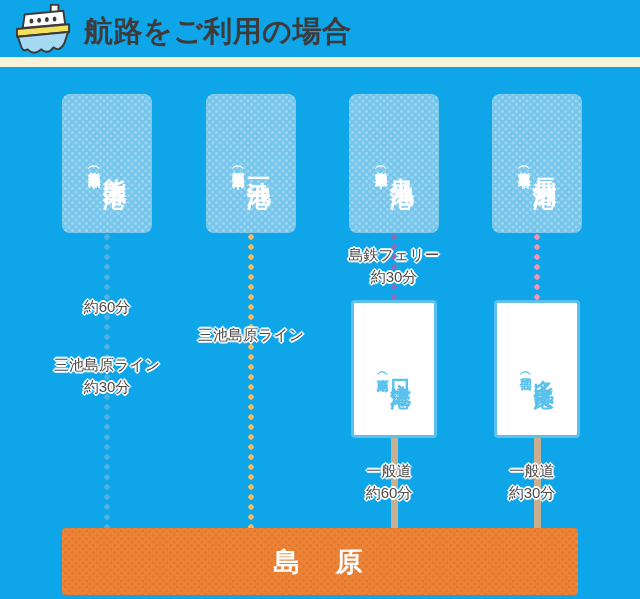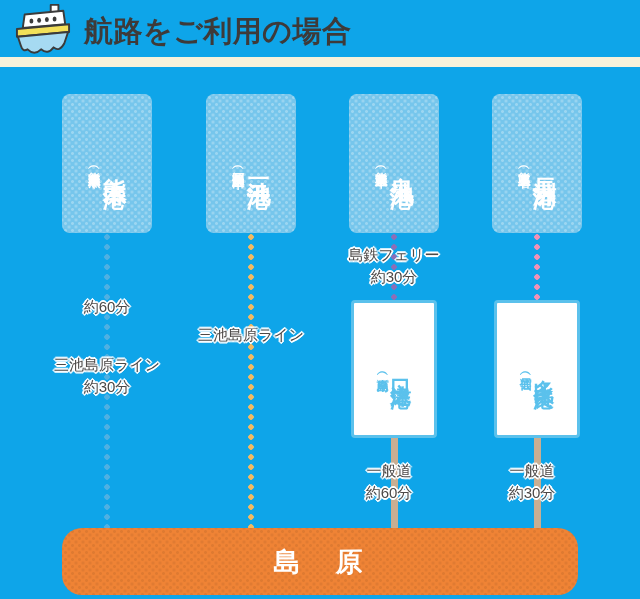--- a/index.html
+++ b/index.html
@@ -77,21 +77,21 @@
 
   
   .road-line {
     position:absolute; top:438px; width:7px; height:90px;
     background:#c9ae92;
   }
 
   
   .dest-bar {
     position:absolute; left:62px; top:528px; width:516px; height:67px;
-    border-radius:20px;
+    border-radius:4px;
     background-color:#ef8335;
     background-image:
       radial-gradient(rgba(0,0,0,.07) 1.2px, transparent 1.7px),
       radial-gradient(rgba(0,0,0,.07) 1.2px, transparent 1.7px);
     background-size:7px 7px; background-position:0 0,3.5px 3.5px;
     display:flex; align-items:center; justify-content:center;
   }
   .dest-label {
     color:#fff; font-size:27px; font-weight:bold; letter-spacing:4px;
   }

